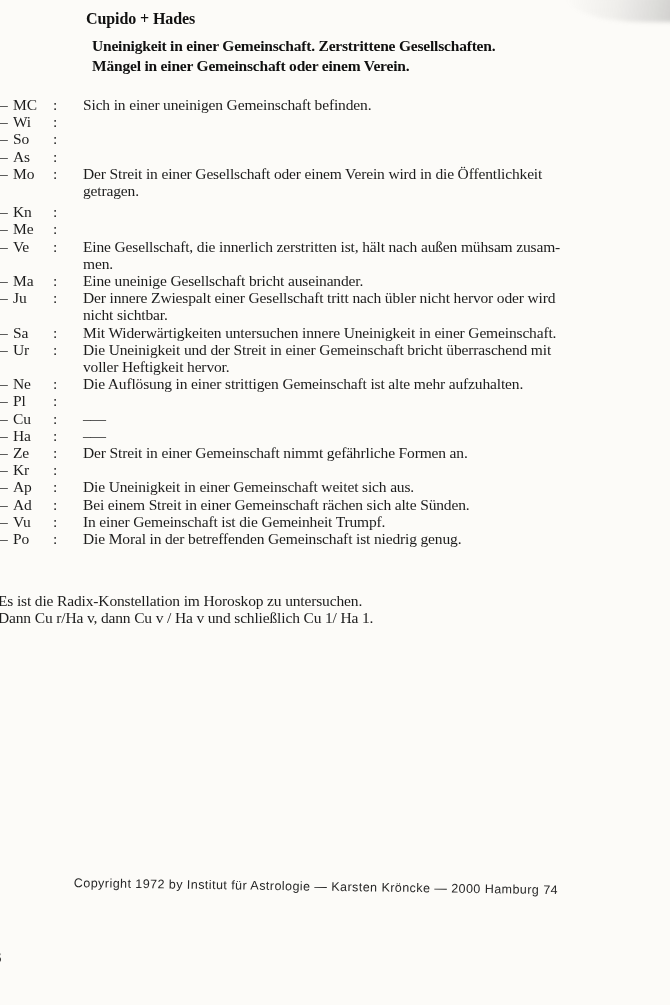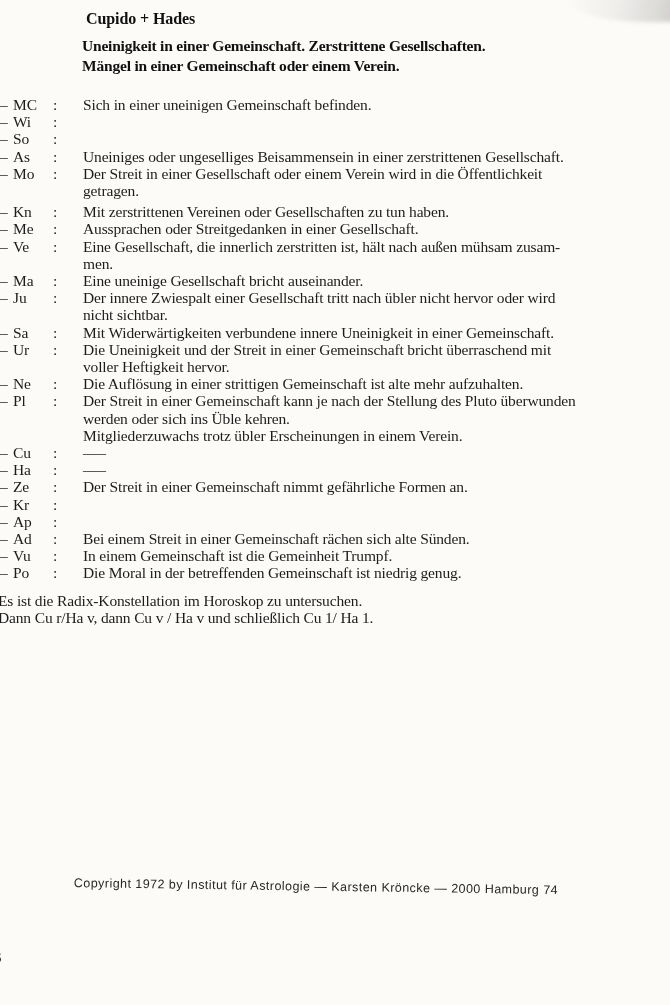--- a/index.html
+++ b/index.html
@@ -37,21 +37,21 @@
     top: 10px;
     font-size: 16px;
     font-weight: bold;
     letter-spacing: -0.1px;
     color: #101010;
     white-space: nowrap;
   }
 
   .doc-subtitle {
     position: absolute;
-    left: 82px;
+    left: 92px;
     top: 36px;
     font-size: 15.5px;
     font-weight: bold;
     line-height: 20px;
     letter-spacing: -0.2px;
     color: #101010;
     white-space: pre-line;
   }
 
   .entries {
@@ -136,43 +136,40 @@
     <div class="entry">
       <span class="dash">–</span>
       <span class="abbr">So</span>
       <span class="colon">:</span>
     </div>
 
     <div class="entry">
       <span class="dash">–</span>
       <span class="abbr">As</span>
       <span class="colon">:</span>
-      <span class="desc">Uneiniges oder ungeselliges Beisammensein in einer zerstrittenen Gesellschaft.</span>
     </div>
 
     <div class="entry">
       <span class="dash">–</span>
       <span class="abbr">Mo</span>
       <span class="colon">:</span>
       <span class="desc">Der Streit in einer Gesellschaft oder einem Verein wird in die Öffentlichkeit
 getragen.</span>
     </div>
 
     <div class="entry gap-top">
       <span class="dash">–</span>
       <span class="abbr">Kn</span>
       <span class="colon">:</span>
-      <span class="desc">Mit zerstrittenen Vereinen oder Gesellschaften zu tun haben.</span>
     </div>
 
     <div class="entry">
       <span class="dash">–</span>
       <span class="abbr">Me</span>
       <span class="colon">:</span>
-      <span class="desc">Aussprachen oder Streitgedanken in einer Gesellschaft.</span>
     </div>
 
     <div class="entry">
       <span class="dash">–</span>
       <span class="abbr">Ve</span>
       <span class="colon">:</span>
       <span class="desc">Eine Gesellschaft, die innerlich zerstritten ist, hält nach außen mühsam zusam-
 men.</span>
     </div>
 
@@ -188,21 +185,21 @@
       <span class="abbr">Ju</span>
       <span class="colon">:</span>
       <span class="desc">Der innere Zwiespalt einer Gesellschaft tritt nach übler nicht hervor oder wird
 nicht sichtbar.</span>
     </div>
 
     <div class="entry">
       <span class="dash">–</span>
       <span class="abbr">Sa</span>
       <span class="colon">:</span>
-      <span class="desc">Mit Widerwärtigkeiten verbundene innere Uneinigkeit in einer Gemeinschaft.</span>
+      <span class="desc">Mit Widerwärtigkeiten untersuchen innere Uneinigkeit in einer Gemeinschaft.</span>
     </div>
 
     <div class="entry">
       <span class="dash">–</span>
       <span class="abbr">Ur</span>
       <span class="colon">:</span>
       <span class="desc">Die Uneinigkeit und der Streit in einer Gemeinschaft bricht überraschend mit
 voller Heftigkeit hervor.</span>
     </div>
 
@@ -210,23 +207,20 @@
       <span class="dash">–</span>
       <span class="abbr">Ne</span>
       <span class="colon">:</span>
       <span class="desc">Die Auflösung in einer strittigen Gemeinschaft ist alte mehr aufzuhalten.</span>
     </div>
 
     <div class="entry">
       <span class="dash">–</span>
       <span class="abbr">Pl</span>
       <span class="colon">:</span>
-      <span class="desc">Der Streit in einer Gemeinschaft kann je nach der Stellung des Pluto überwunden
-werden oder sich ins Üble kehren.
-Mitgliederzuwachs trotz übler Erscheinungen in einem Verein.</span>
     </div>
 
     <div class="entry">
       <span class="dash">–</span>
       <span class="abbr">Cu</span>
       <span class="colon">:</span>
       <span class="desc">–––</span>
     </div>
 
     <div class="entry">
@@ -246,34 +240,35 @@
     <div class="entry">
       <span class="dash">–</span>
       <span class="abbr">Kr</span>
       <span class="colon">:</span>
     </div>
 
     <div class="entry">
       <span class="dash">–</span>
       <span class="abbr">Ap</span>
       <span class="colon">:</span>
+      <span class="desc">Die Uneinigkeit in einer Gemeinschaft weitet sich aus.</span>
     </div>
 
     <div class="entry">
       <span class="dash">–</span>
       <span class="abbr">Ad</span>
       <span class="colon">:</span>
       <span class="desc">Bei einem Streit in einer Gemeinschaft rächen sich alte Sünden.</span>
     </div>
 
     <div class="entry">
       <span class="dash">–</span>
       <span class="abbr">Vu</span>
       <span class="colon">:</span>
-      <span class="desc">In einem Gemeinschaft ist die Gemeinheit Trumpf.</span>
+      <span class="desc">In einer Gemeinschaft ist die Gemeinheit Trumpf.</span>
     </div>
 
     <div class="entry">
       <span class="dash">–</span>
       <span class="abbr">Po</span>
       <span class="colon">:</span>
       <span class="desc">Die Moral in der betreffenden Gemeinschaft ist niedrig genug.</span>
     </div>
 
   </div>

